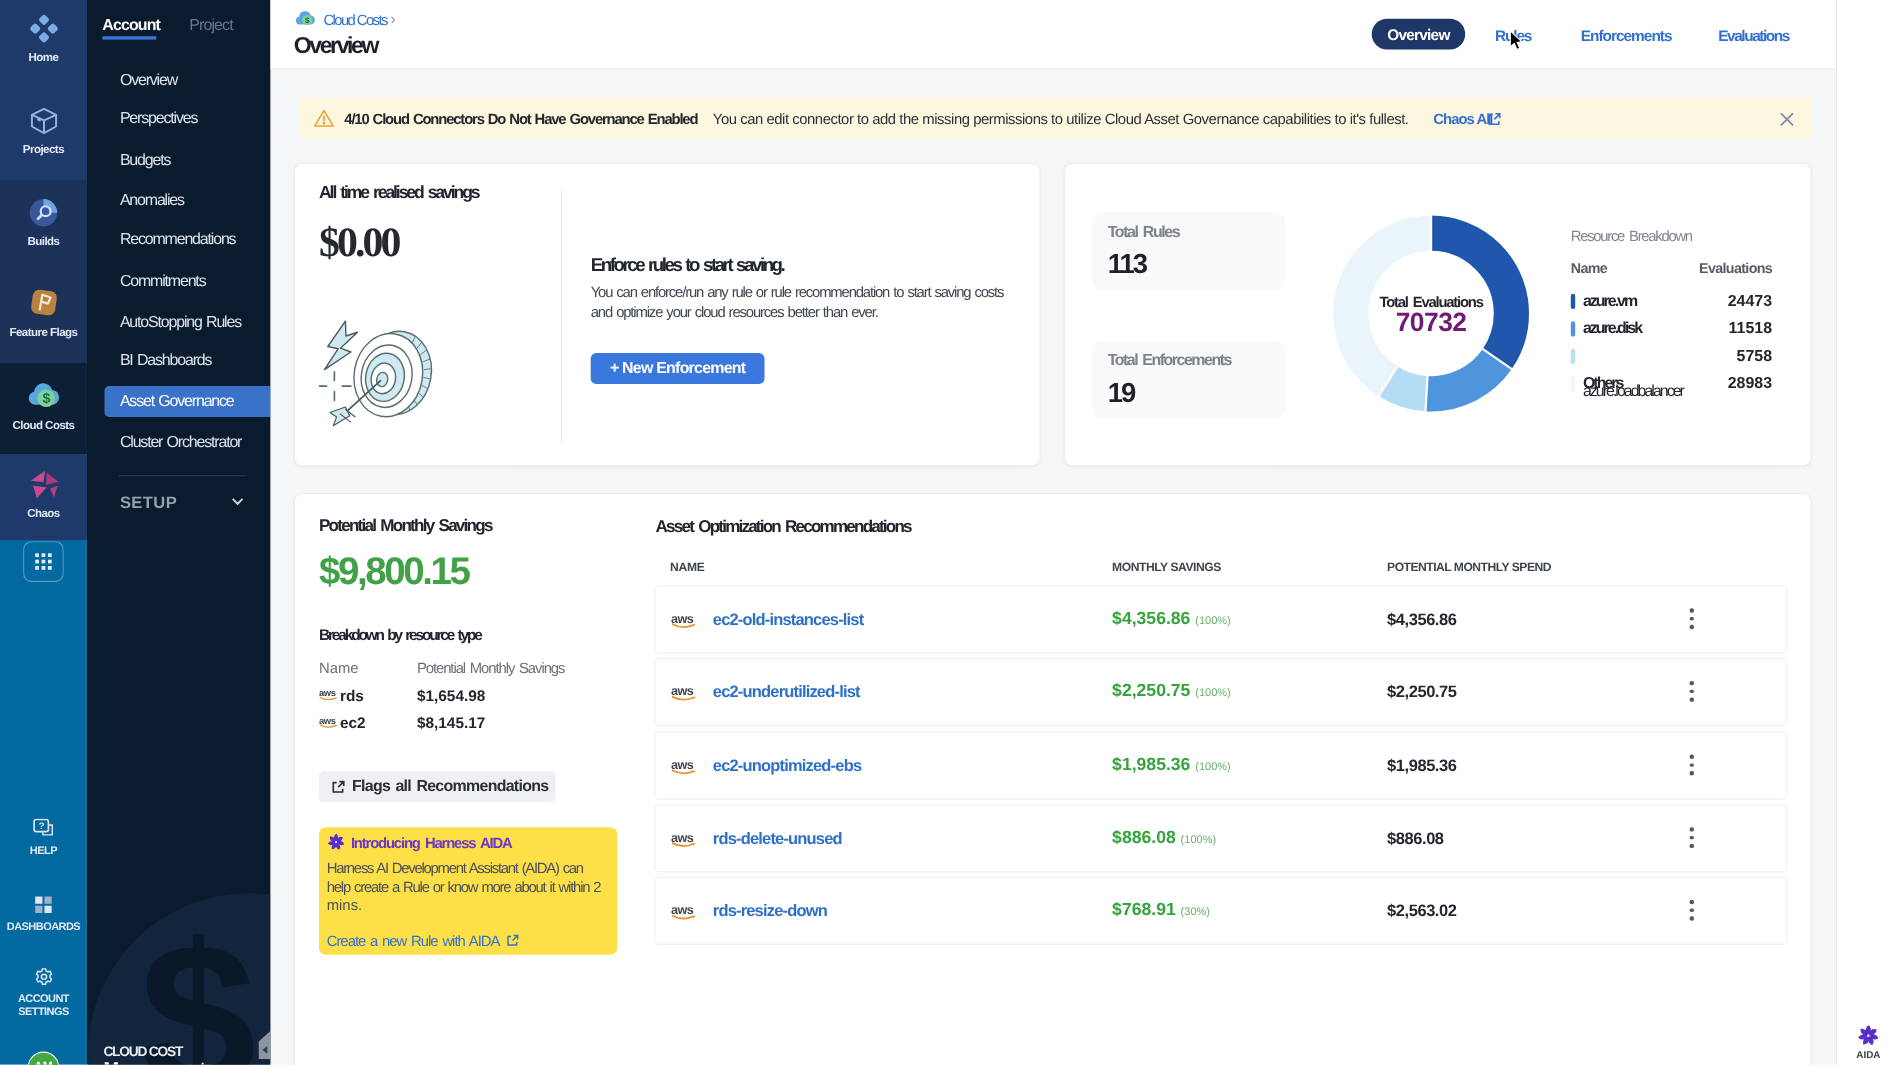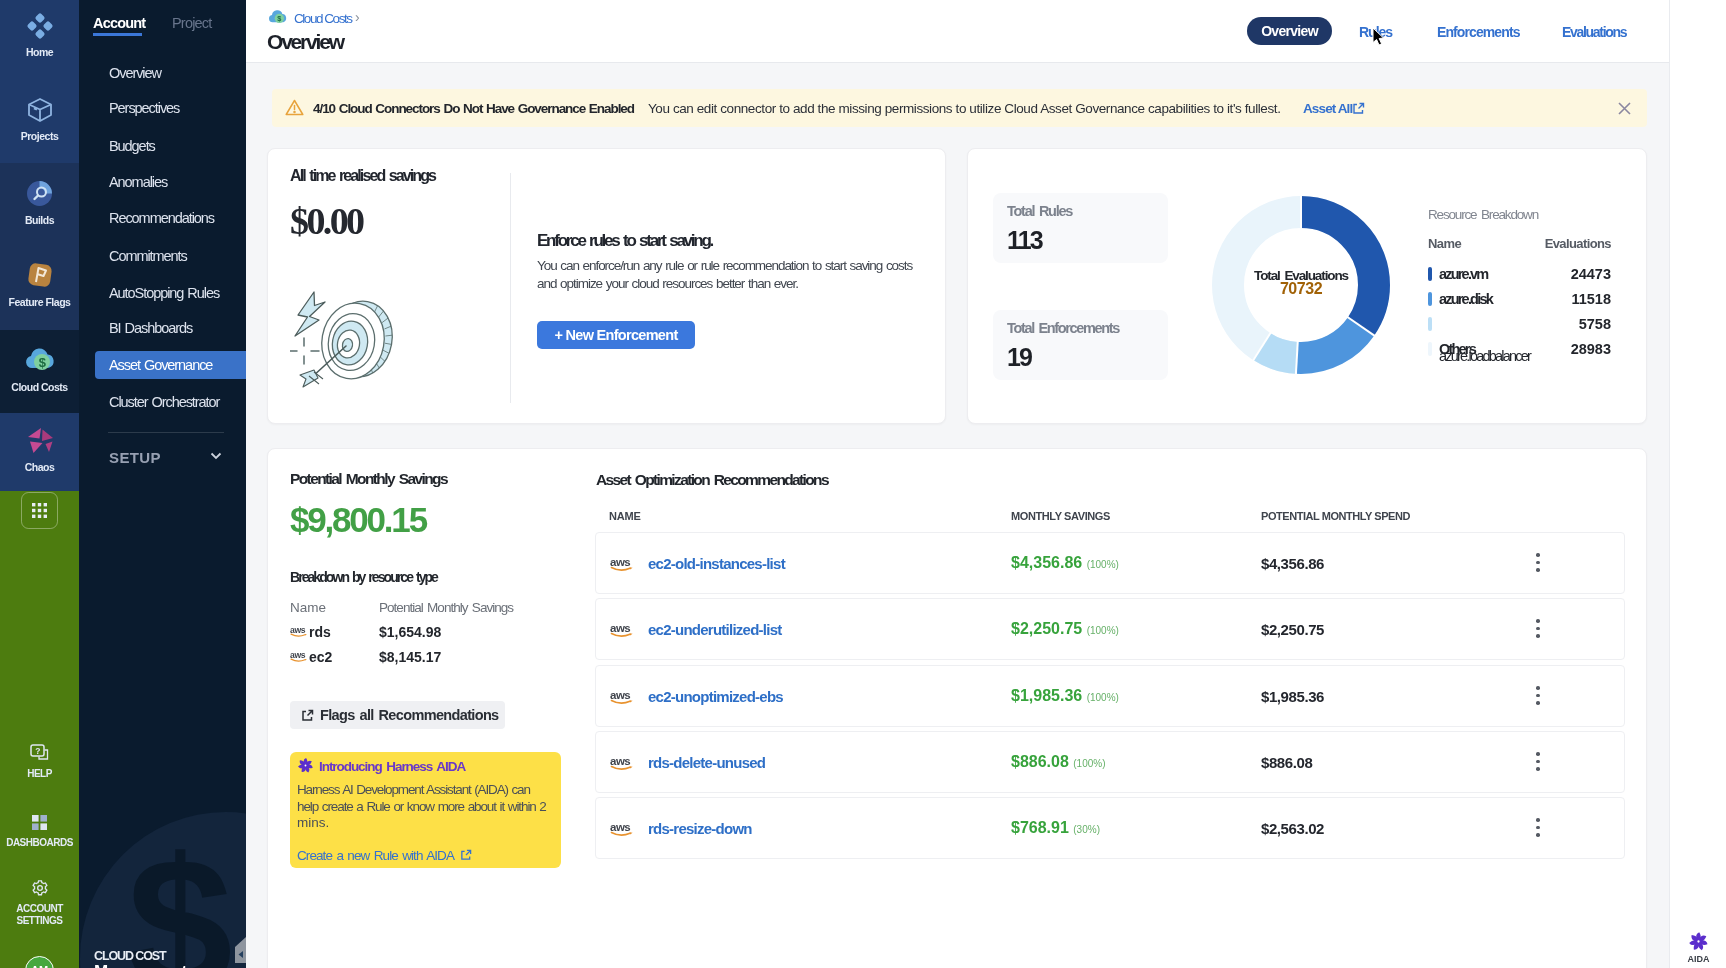--- a/index.html
+++ b/index.html
@@ -1,21 +1,21 @@
 <!DOCTYPE html>
 <html><head>
 <meta charset="utf-8">
 <style>
   * { margin:0; padding:0; box-sizing:border-box; }
   html,body { width:1726px; height:968px; overflow:hidden; font-family:"Liberation Sans",sans-serif; }
   body { position:relative; background:#fff; }
   .abs { position:absolute; }
 
   
-  #rail { left:0; top:0; width:79px; height:968px; background:#4d7c0f; }
+  #rail { left:0; top:0; width:79px; height:968px; background:#0369a1; }
   .tile { position:absolute; left:0; width:79px; }
   .mod { position:absolute; width:79px; text-align:center; color:#e3eaf6; font-size:10.5px; letter-spacing:-0.5px; font-weight:bold; }
   .mod svg { display:block; margin:0 auto 6px; }
 
   
   #sidenav { left:79px; top:0; width:167px; height:968px; background:#0a1b2e; overflow:hidden; }
   .navtab { font-size:14.5px; font-weight:bold; }
   .mitem { position:absolute; left:30px; font-size:14.5px; color:#dde3ee; letter-spacing:-1.06px; word-spacing:1px; white-space:nowrap; }
   #selrow { position:absolute; left:16px; right:0; top:351px; height:28px; background:#3a72c8; border-radius:4px 0 0 4px; }
 
@@ -200,21 +200,21 @@
   <div id="gutter"></div>
 
   <div class="abs" style="left:26px;top:89px;width:1375px;height:38px;background:#fdf7e0;border-radius:4px;">
     <svg class="abs" style="left:13px;top:10px;" width="19" height="17" viewBox="0 0 19 17" fill="none" stroke="#e8a33c" stroke-width="1.5" stroke-linejoin="round">
       <path d="M9.5 1.5 L17.8 15.5 L1.2 15.5 Z"></path>
       <path d="M9.5 6.5 L9.5 10.5" stroke-linecap="round"></path>
       <circle cx="9.5" cy="13" r="0.5" fill="#e8a33c"></circle>
     </svg>
     <div class="abs" id="fit-b1" style="letter-spacing:-1.06px;word-spacing:1px;left:41px;top:12px;font-size:13.5px;font-weight:bold;color:#23262c;white-space:nowrap;">4/10 Cloud Connectors Do Not Have Governance Enabled</div>
     <div class="abs" id="fit-b2" style="letter-spacing:-0.41px;left:376px;top:12px;font-size:13.5px;color:#2c3038;white-space:nowrap;">You can edit connector to add the missing permissions to utilize Cloud Asset Governance capabilities to it's fullest.</div>
-    <div class="abs link bold" id="fit-va" style="letter-spacing:-0.88px;left:1031px;top:12px;font-size:13.5px;">Asset All</div>
+    <div class="abs link bold" id="fit-va" style="letter-spacing:-0.88px;left:1031px;top:12px;font-size:13.5px;">Chaos All</div>
     <svg class="abs" style="left:1080px;top:13px;" width="13" height="13" viewBox="0 0 13 13" fill="none" stroke="#3471cf" stroke-width="1.4">
       <path d="M5 2.5 L2 2.5 L2 11 L10.5 11 L10.5 8"></path>
       <path d="M7.5 1.5 L11.5 1.5 L11.5 5.5 M11.5 1.5 L6.5 6.5"></path>
     </svg>
     <svg class="abs" style="left:1345px;top:12px;" width="15" height="15" viewBox="0 0 15 15" stroke="#8b87a0" stroke-width="1.6">
         <path d="M2 2 L13 13 M13 2 L2 13"></path>
       </svg>
   </div>
 
   <div class="card" style="left:21px;top:148px;width:679px;height:276px;">
@@ -270,21 +270,21 @@
         <circle cx="90" cy="90" r="73" fill="none" stroke="#b5dcf5" stroke-width="32" stroke-dasharray="37.3 421.4" stroke-dashoffset="-233.4"></circle>
       </g>
       <g stroke="#fff" stroke-width="2">
         <path d="M90 0 L90 34"></path>
         <path d="M90 0 L90 34" transform="rotate(124.57 90 90)"></path>
         <path d="M90 0 L90 34" transform="rotate(183.27 90 90)"></path>
         <path d="M90 0 L90 34" transform="rotate(212.41 90 90)"></path>
       </g>
     </svg>
     <div class="abs" style="left:243px;top:117px;width:180px;text-align:center;"><span id="fit-tev" style="letter-spacing:-1.11px;word-spacing:2px;font-size:13.5px;font-weight:bold;color:#23262c;white-space:nowrap;">Total Evaluations</span></div>
-    <div class="abs" style="left:243px;top:131px;width:180px;text-align:center;"><span id="fit-70732" style="letter-spacing:-0.46px;font-size:16px;font-weight:bold;color:#a16207;text-align:right;">70732</span></div>
+    <div class="abs" style="left:243px;top:131px;width:180px;text-align:center;"><span id="fit-70732" style="letter-spacing:-0.46px;font-size:24px;font-weight:bold;color:#701a75;text-align:right;">70732</span></div>
 
     <div class="abs" id="fit-rb" style="letter-spacing:-1.17px;word-spacing:2px;left:460px;top:58px;font-size:13.5px;color:#80858f;white-space:nowrap;">Resource Breakdown</div>
     <div class="abs" style="left:460px;top:87px;font-size:13px;font-weight:bold;color:#565b64;letter-spacing:-0.6px;">Name</div>
     <div class="abs" style="left:555px;top:87px;width:88px;text-align:right;font-size:13px;font-weight:bold;color:#565b64;letter-spacing:-0.6px;">Evaluations</div>
     <div class="abs" style="left:460px;top:118px;width:4px;height:14px;border-radius:2px;background:#2057ad;"></div>
     <div class="abs rbn" style="left:471px;top:117px;font-size:14.5px;font-weight:bold;color:#23262c;white-space:nowrap;">azure.vm</div>
     <div class="abs" style="left:555px;top:117px;width:88px;text-align:right;font-size:14.5px;font-weight:bold;color:#23262c;">24473</div>
     <div class="abs" style="left:460px;top:143px;width:4px;height:14px;border-radius:2px;background:#4e95dd;"></div>
     <div class="abs rbn" style="left:471px;top:142px;font-size:14.5px;font-weight:bold;color:#23262c;white-space:nowrap;">azure.disk</div>
     <div class="abs" style="left:555px;top:142px;width:88px;text-align:right;font-size:14.5px;font-weight:bold;color:#23262c;">11518</div>

